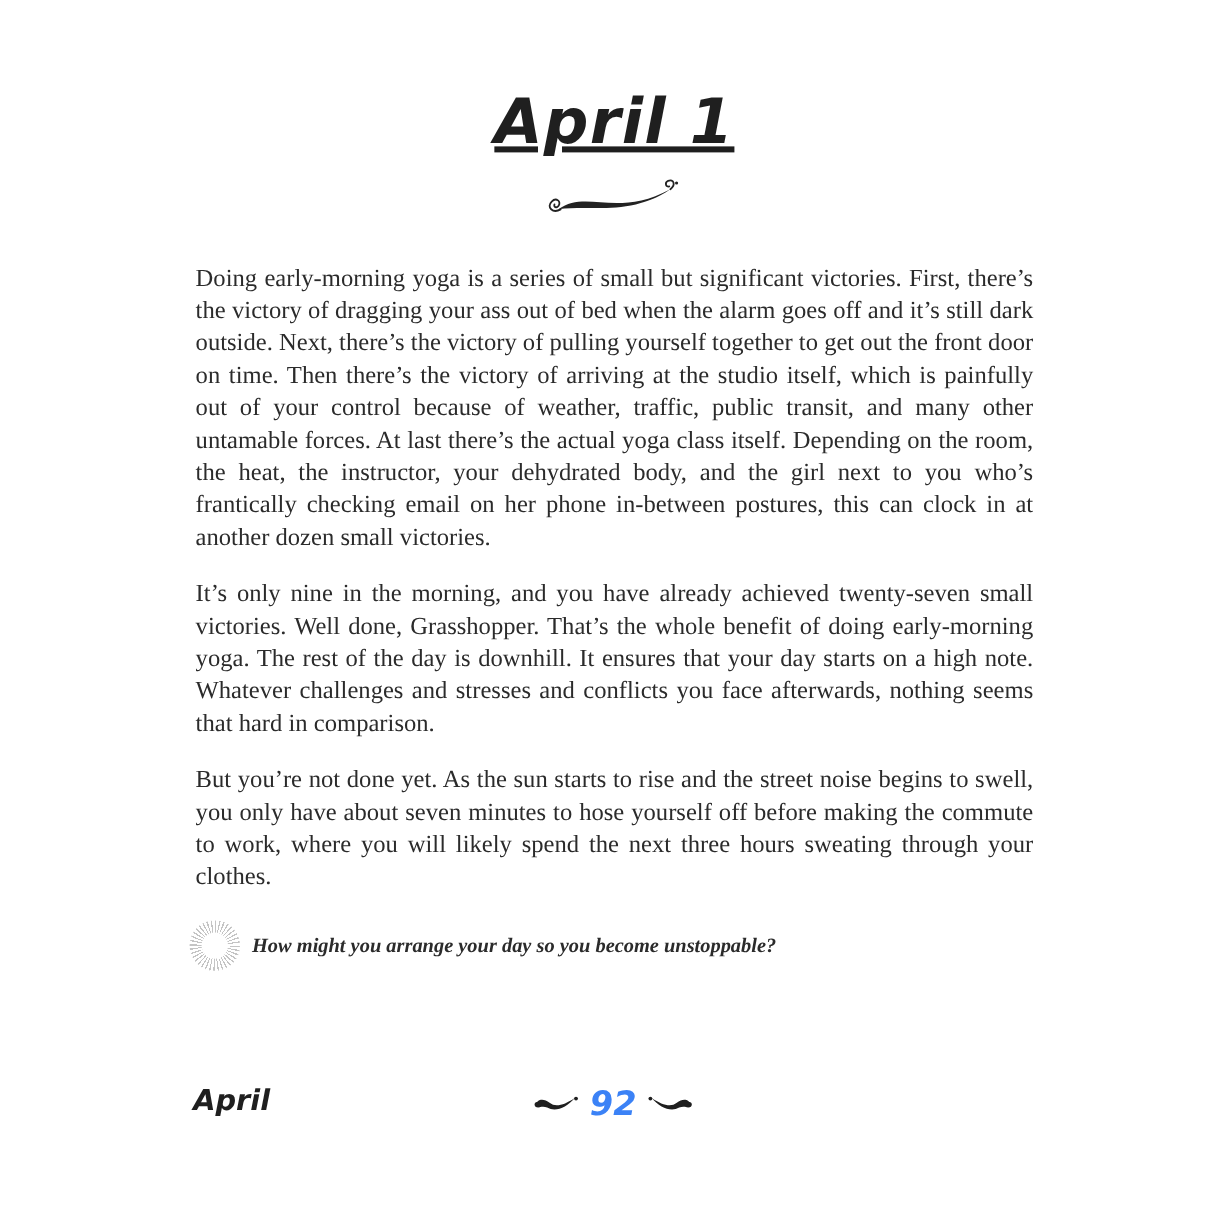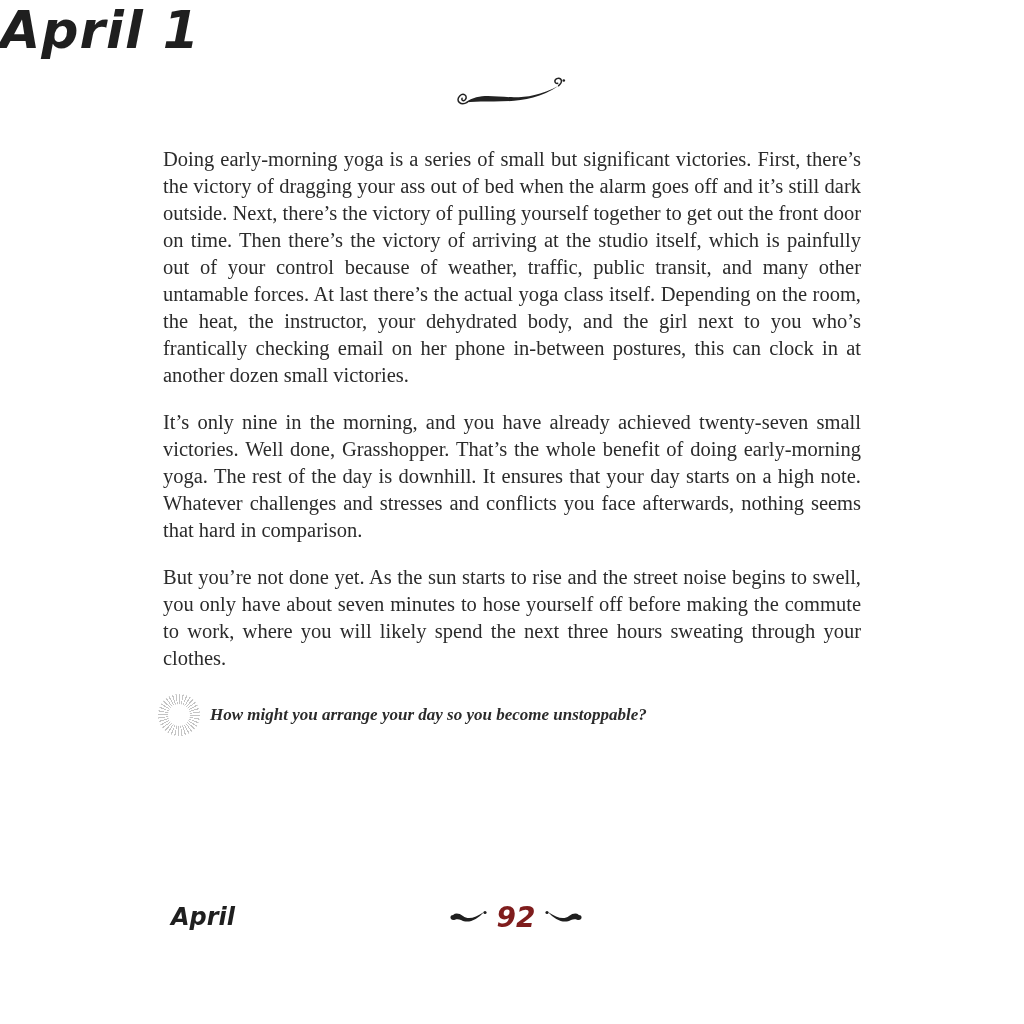--- a/index.html
+++ b/index.html
@@ -10,26 +10,29 @@
   .page {
     position: relative;
     width: 1024px;
     height: 1024px;
     background: #ffffff;
     overflow: hidden;
     color: #222222;
   }
   .title {
     margin: 0;
+    padding-top: 72px;
+    text-align: center;
     font-family: "DejaVu Sans", cursive;
     font-style: italic;
     font-weight: 700;
     font-size: 52px;
     letter-spacing: 1px;
     color: #1f1f1f;
+    text-decoration: underline;
   }
   .flourish {
     margin-top: 16px;
     text-align: center;
   }
   .flourish svg {
     display: inline-block;
   }
   .subtitle {
     margin: 34px 0 0 0;
@@ -74,25 +77,24 @@
   }
   .prompt-text {
     font-family: "Liberation Serif", serif;
     font-style: italic;
     font-weight: 700;
     font-size: 17px;
     color: #2b2b2b;
   }
   .footer {
     position: absolute;
-    left: 171px;
+    left: 161px;
     right: 163px;
     top: 903px;
     display: flex;
-    align-items: center;
   }
   .footer-month {
     font-family: "DejaVu Sans", cursive;
     font-style: italic;
     font-weight: 700;
     font-size: 24px;
     color: #1f1f1f;
   }
   .page-number-group {
     position: absolute;
@@ -102,21 +104,21 @@
     display: flex;
     align-items: center;
     justify-content: center;
     gap: 8px;
   }
   .page-number {
     font-family: "DejaVu Sans", cursive;
     font-style: italic;
     font-weight: 700;
     font-size: 28px;
-    color: #7f1d1d;
+    color: #3b82f6;
   }
   .swash svg { display: block; }
   .swash.right svg { transform: scaleX(-1); }
 </style>
 </head>
 <body>
 
 <div class="page">
 
   <h1 class="title">April 1</h1>

